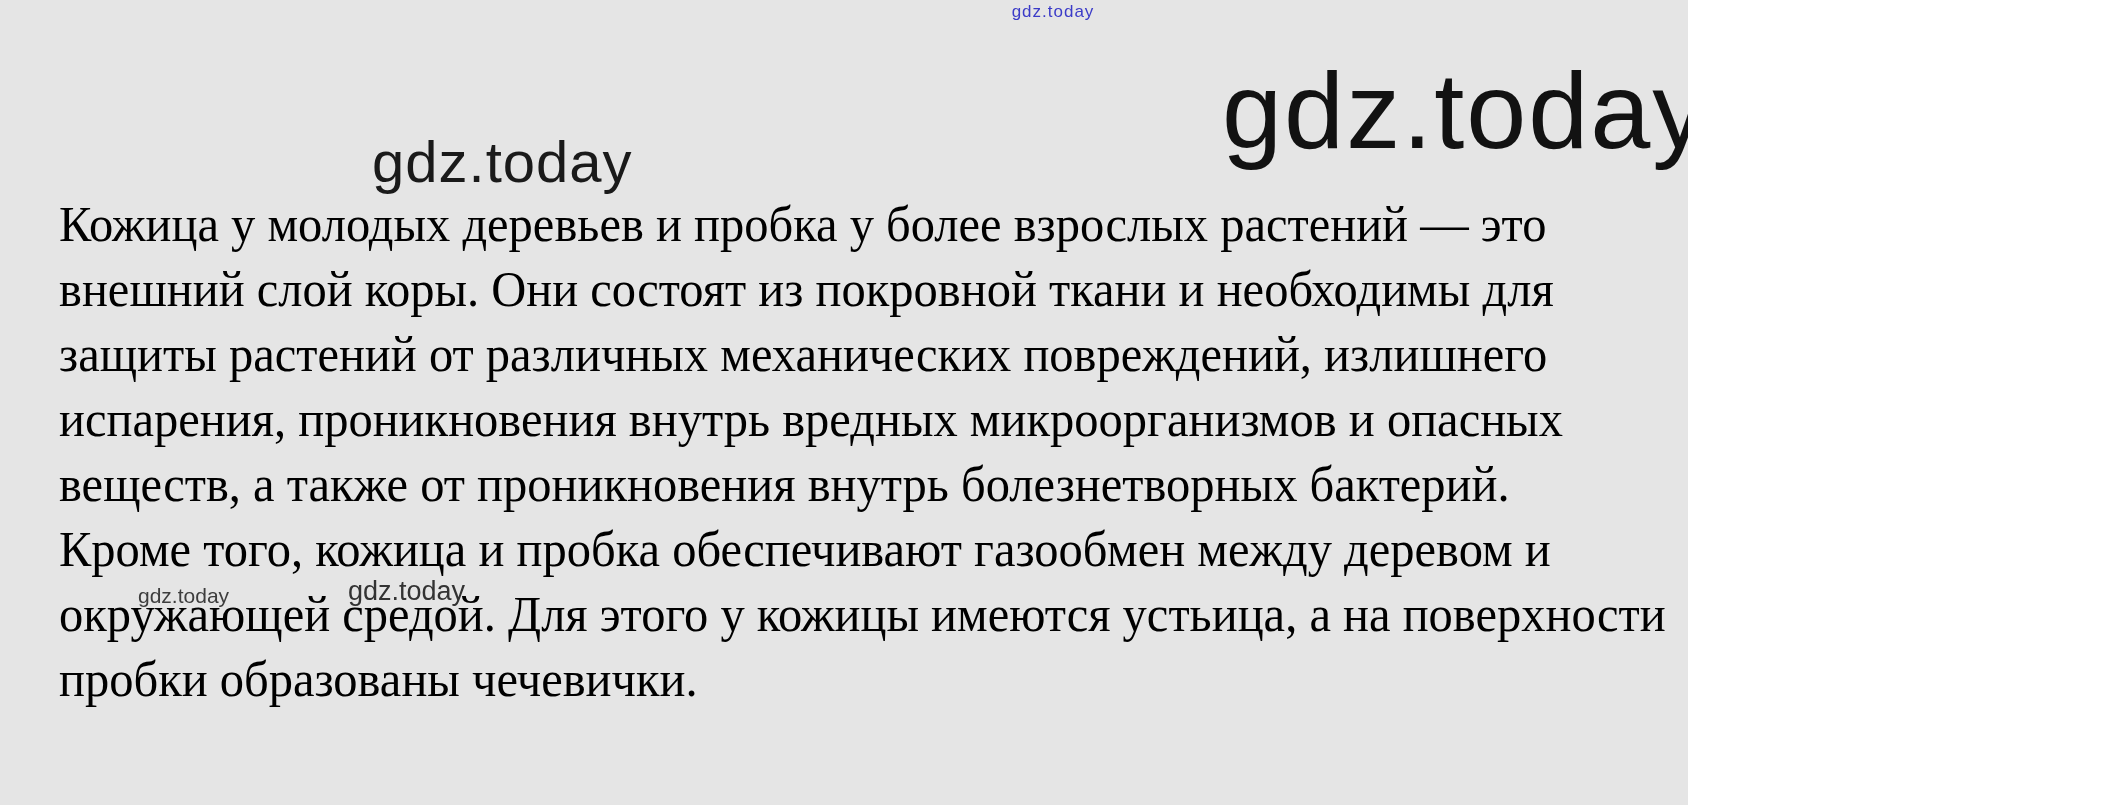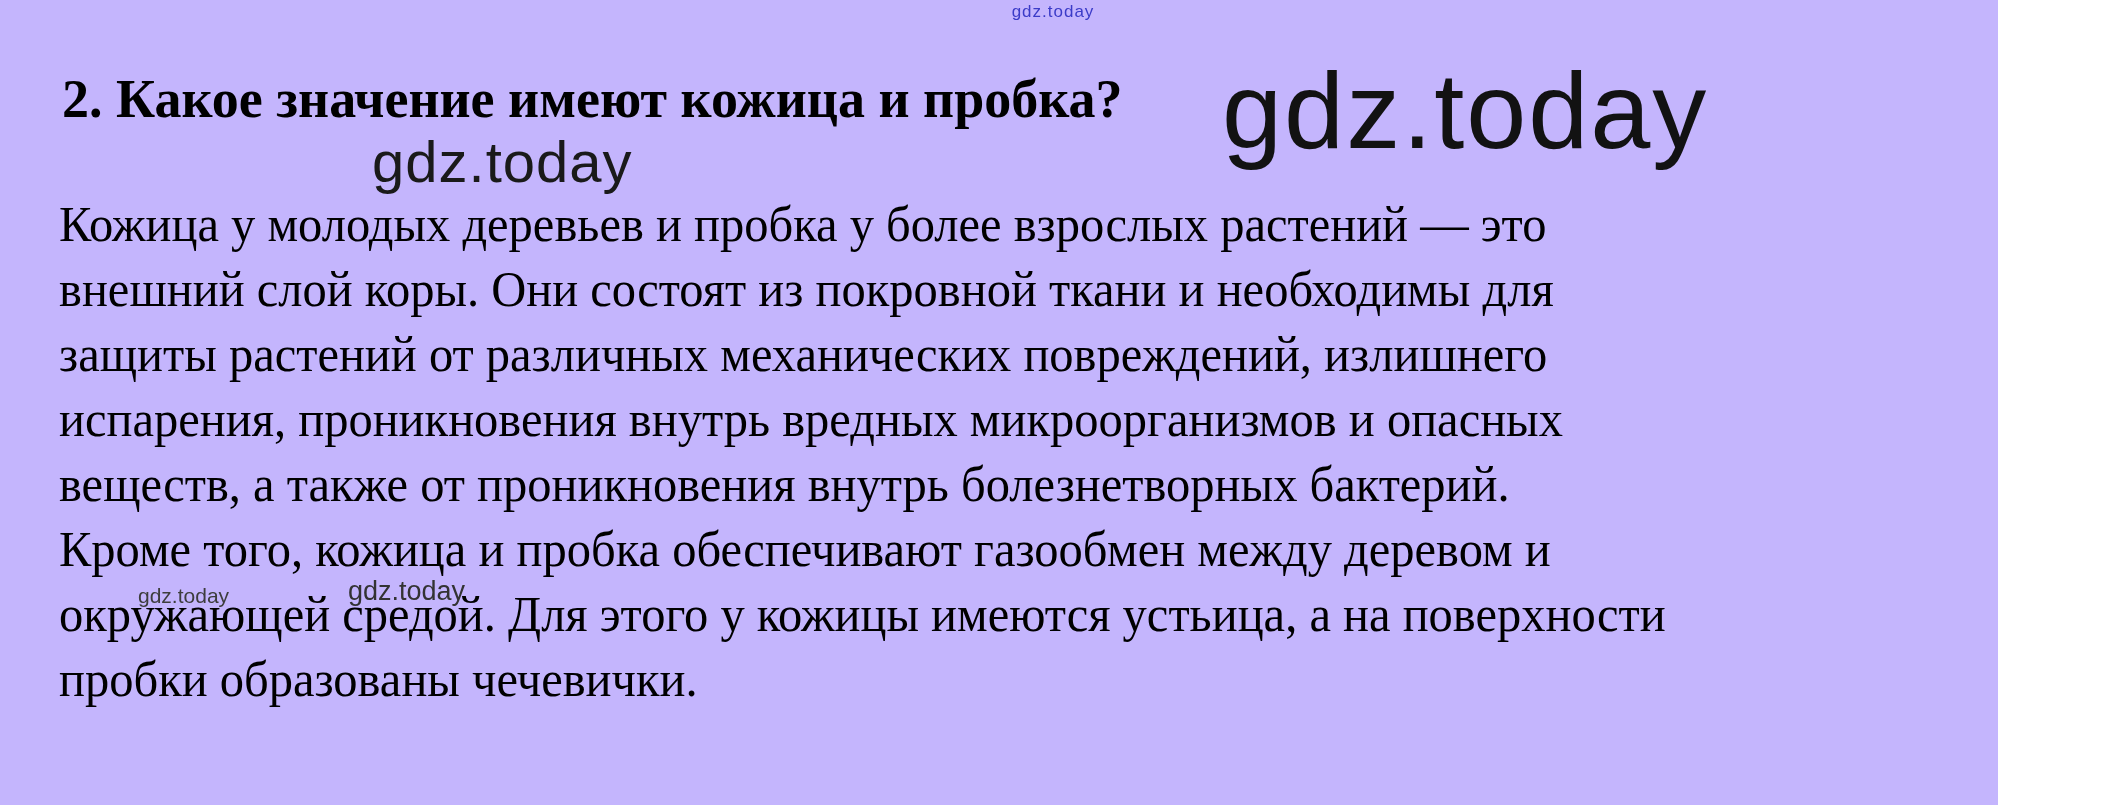--- a/index.html
+++ b/index.html
@@ -1,21 +1,21 @@
 <!DOCTYPE html>
 <html><head>
 <meta charset="utf-8">
 <style>
   * { margin: 0; padding: 0; box-sizing: border-box; }
   html, body { background: #ffffff; }
   .page {
     position: relative;
-    width: 1998px;
+    width: 1688px;
     height: 805px;
-    background: #c4b5fd;
+    background: #e5e5e5;
     overflow: hidden;
     font-family: "Liberation Serif", serif;
     color: #000000;
   }
   .wm-top {
     position: absolute;
     left: 0;
     top: 2px;
     width: 2106px;
     text-align: center;
@@ -90,21 +90,20 @@
     color: #000000;
   }
 </style>
 </head>
 <body>
 
 <div class="page">
 
   <div class="wm-top">gdz.today</div>
 
-  <h1 class="heading">2. Какое значение имеют кожица и пробка?</h1>
 
   <div class="wm-large">gdz.today</div>
 
   <div class="wm-medium">gdz.today</div>
 
   <div class="wm-small-1">gdz.today</div>
 
   <div class="wm-small-2">gdz.today</div>
 
   <div class="body-text">

